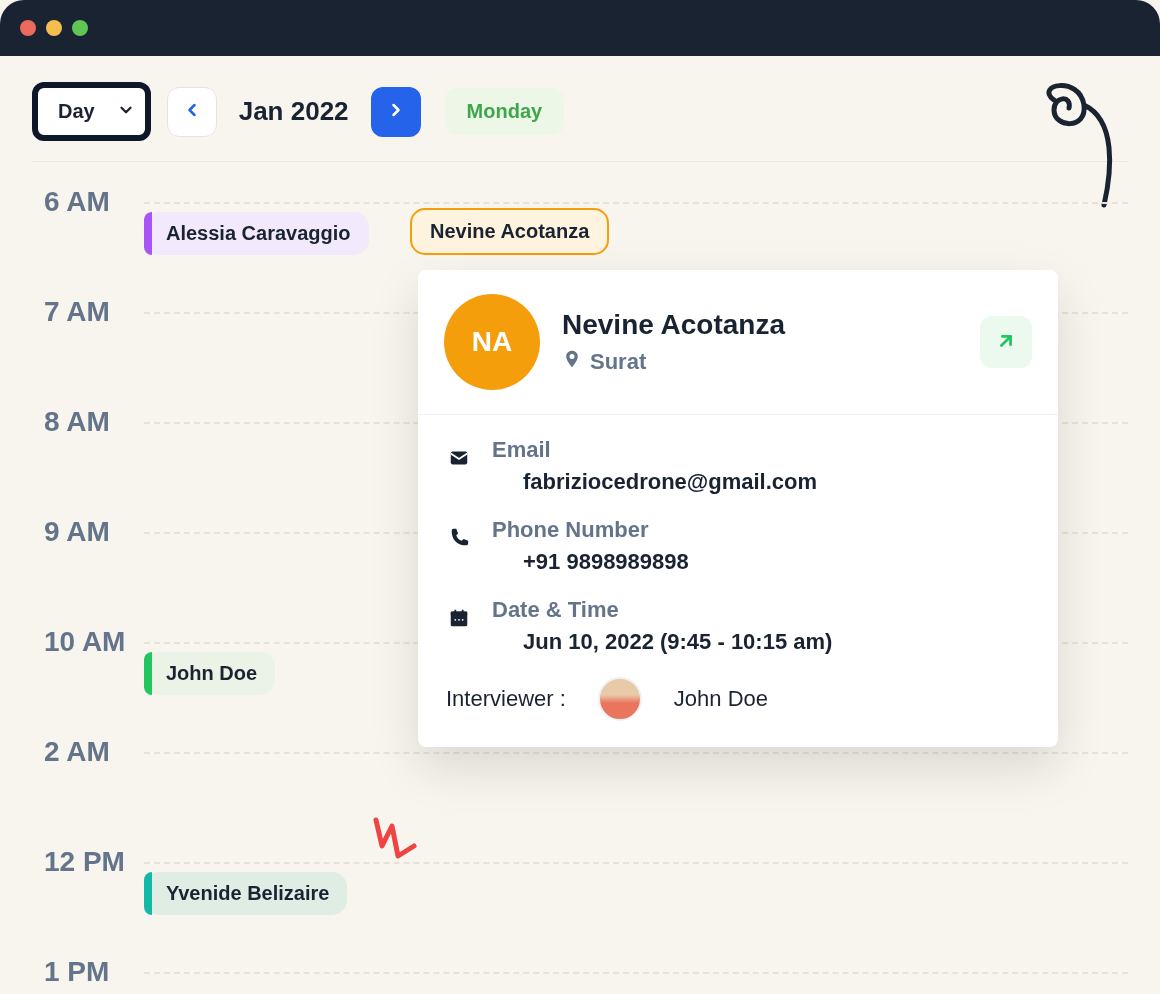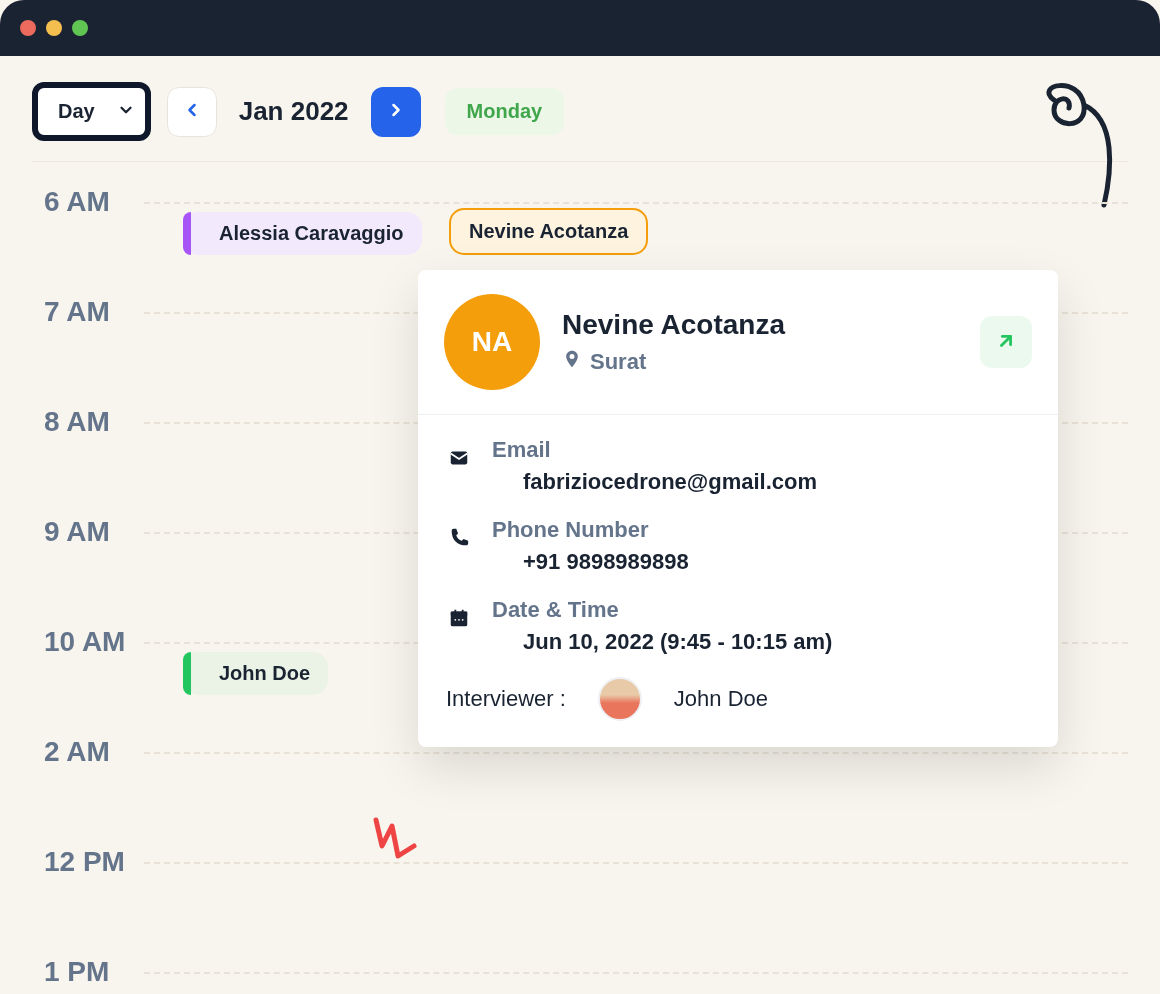--- a/index.html
+++ b/index.html
@@ -43,22 +43,22 @@
   .hour-label {
     position: absolute; left: 44px; top: 0; transform: translateY(-50%);
     font-size: 28px; font-weight: 700; color: #64748b; white-space: nowrap;
   }
   .hour-line {
     position: absolute; left: 144px; right: 0; top: 0; height: 0;
     border-top: 2px dashed #e8e2d6;
   }
 
   .event {
-    position: absolute; border-radius: 15px; padding: 10px 18px 10px 36px;
-    font-size: 20px; font-weight: 600; color: #1a2332; z-index: 2; margin-left: 39px;
+    position: absolute; border-radius: 15px; padding: 10px 18px 10px 22px;
+    font-size: 20px; font-weight: 600; color: #1a2332; z-index: 2;
   }
   .event .bar {
     position: absolute; left: 0; top: 0; bottom: 0; width: 8px;
     border-radius: 8px 0 0 8px;
   }
   .ev-purple { background: #f2e9fc; }
   .ev-purple .bar { background: #a855f7; }
   .ev-orange { background: #fef3df; border: 2px solid #f59e0b; padding-left: 18px; }
   .ev-green1 { background: #eaf3e5; }
   .ev-green1 .bar { background: #22c55e; }
@@ -179,20 +179,23 @@
   </div>
 
   <div class="event ev-purple" style="left:144px; top:50px;">
     <span class="bar"></span><span>Alessia Caravaggio</span>
   </div>
   <div class="event ev-orange" style="left:410px; top:46px;">
     <span>Nevine Acotanza</span>
   </div>
   <div class="event ev-green1" style="left:144px; top:490px;">
     <span class="bar"></span><span>John Doe</span>
+  </div>
+  <div class="event ev-green2" style="left:144px; top:710px;">
+    <span class="bar"></span><span>Yvenide Belizaire</span>
   </div>
 
   <div class="scribble" style="left:362px; top:654px;">
     <svg width="60" height="60" viewBox="0 0 60 60" fill="none" stroke="#ef4444" stroke-width="5" stroke-linecap="round" stroke-linejoin="round">
       <path d="M14 4 L20 30 L30 10 L36 40 L52 30"></path>
     </svg>
   </div>
 
   <div class="popover" style="left:418px; top:108px;">
     <div class="pop-head">

